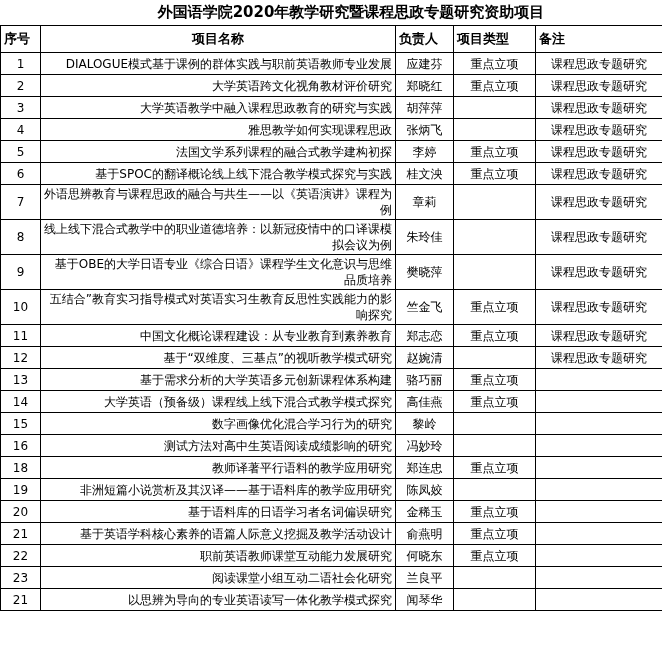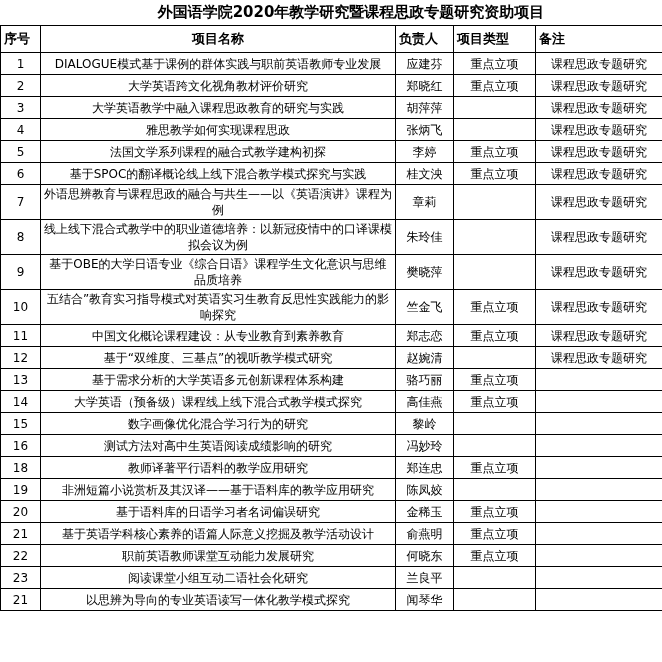--- a/index.html
+++ b/index.html
@@ -42,21 +42,21 @@
     font-size: 13px;
     font-weight: bold;
     height: 24px;
     text-align: left;
   }
   table.grid th.h-name { text-align: center; }
   table.grid td {
     height: 19px;
     text-align: center;
   }
-  table.grid td.left { text-align: center; }
+  table.grid td.left { text-align: right; }
   col.c-no   { width: 40px; }
   col.c-name { width: 355px; }
   col.c-lead { width: 58px; }
   col.c-type { width: 82px; }
   col.c-note { width: 127px; }
 </style>
 </head>
 <body>
 
 <div class="page">

